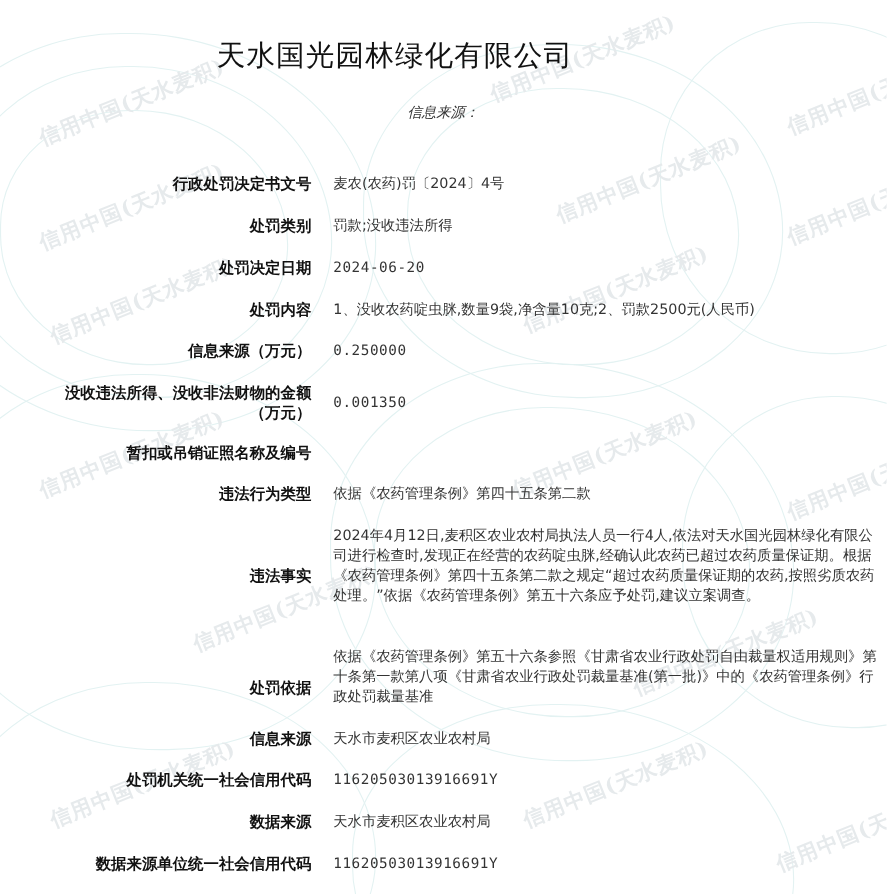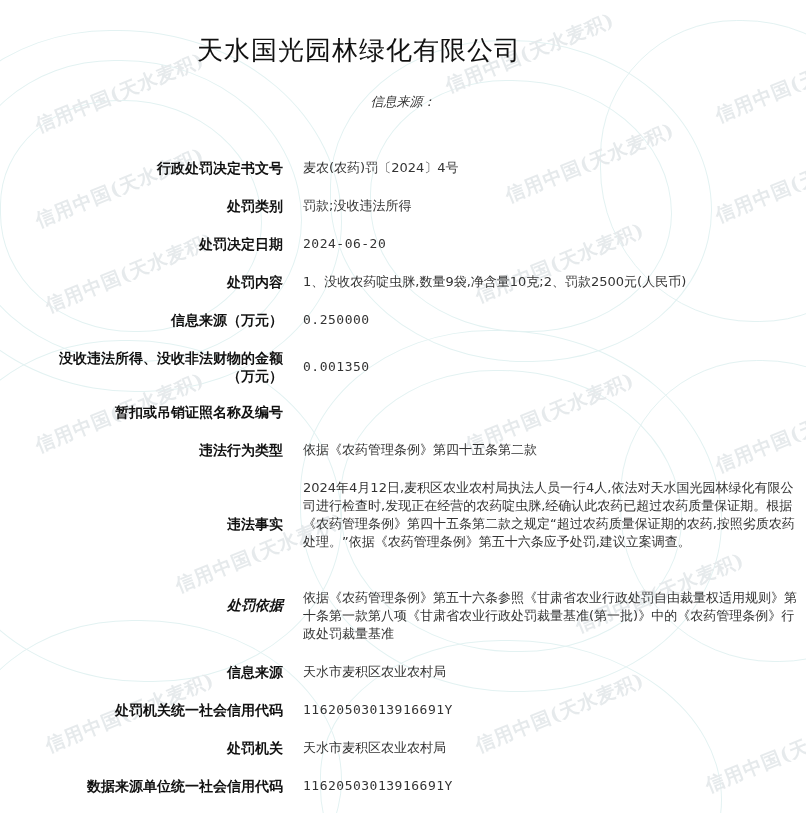--- a/index.html
+++ b/index.html
@@ -170,36 +170,36 @@
     <div class="label">违法行为类型</div>
     <div class="value">依据《农药管理条例》第四十五条第二款</div>
   </div>
 
   <div class="row" style="top:479px;">
     <div class="label" style="top:36px;">违法事实</div>
     <div class="value">2024年4月12日,麦积区农业农村局执法人员一行4人,依法对天水国光园林绿化有限公司进行检查时,发现正在经营的农药啶虫脒,经确认此农药已超过农药质量保证期。根据《农药管理条例》第四十五条第二款之规定“超过农药质量保证期的农药,按照劣质农药处理。”依据《农药管理条例》第五十六条应予处罚,建议立案调查。</div>
   </div>
 
   <div class="row" style="top:589px;">
-    <div class="label" style="top:7px;font-style:italic;">处罚依据</div>
+    <div class="label" style="top:28px;">处罚依据</div>
     <div class="value">依据《农药管理条例》第五十六条参照《甘肃省农业行政处罚自由裁量权适用规则》第十条第一款第八项《甘肃省农业行政处罚裁量基准(第一批)》中的《农药管理条例》行政处罚裁量基准</div>
   </div>
 
   <div class="row" style="top:663px;">
     <div class="label">信息来源</div>
     <div class="value">天水市麦积区农业农村局</div>
   </div>
 
   <div class="row" style="top:701px;">
     <div class="label">处罚机关统一社会信用代码</div>
     <div class="value mono">11620503013916691Y</div>
   </div>
 
   <div class="row" style="top:739px;">
-    <div class="label">处罚机关</div>
+    <div class="label">数据来源</div>
     <div class="value">天水市麦积区农业农村局</div>
   </div>
 
   <div class="row" style="top:777px;">
     <div class="label">数据来源单位统一社会信用代码</div>
     <div class="value mono">11620503013916691Y</div>
   </div>
 </div>
 
 </body></html>

